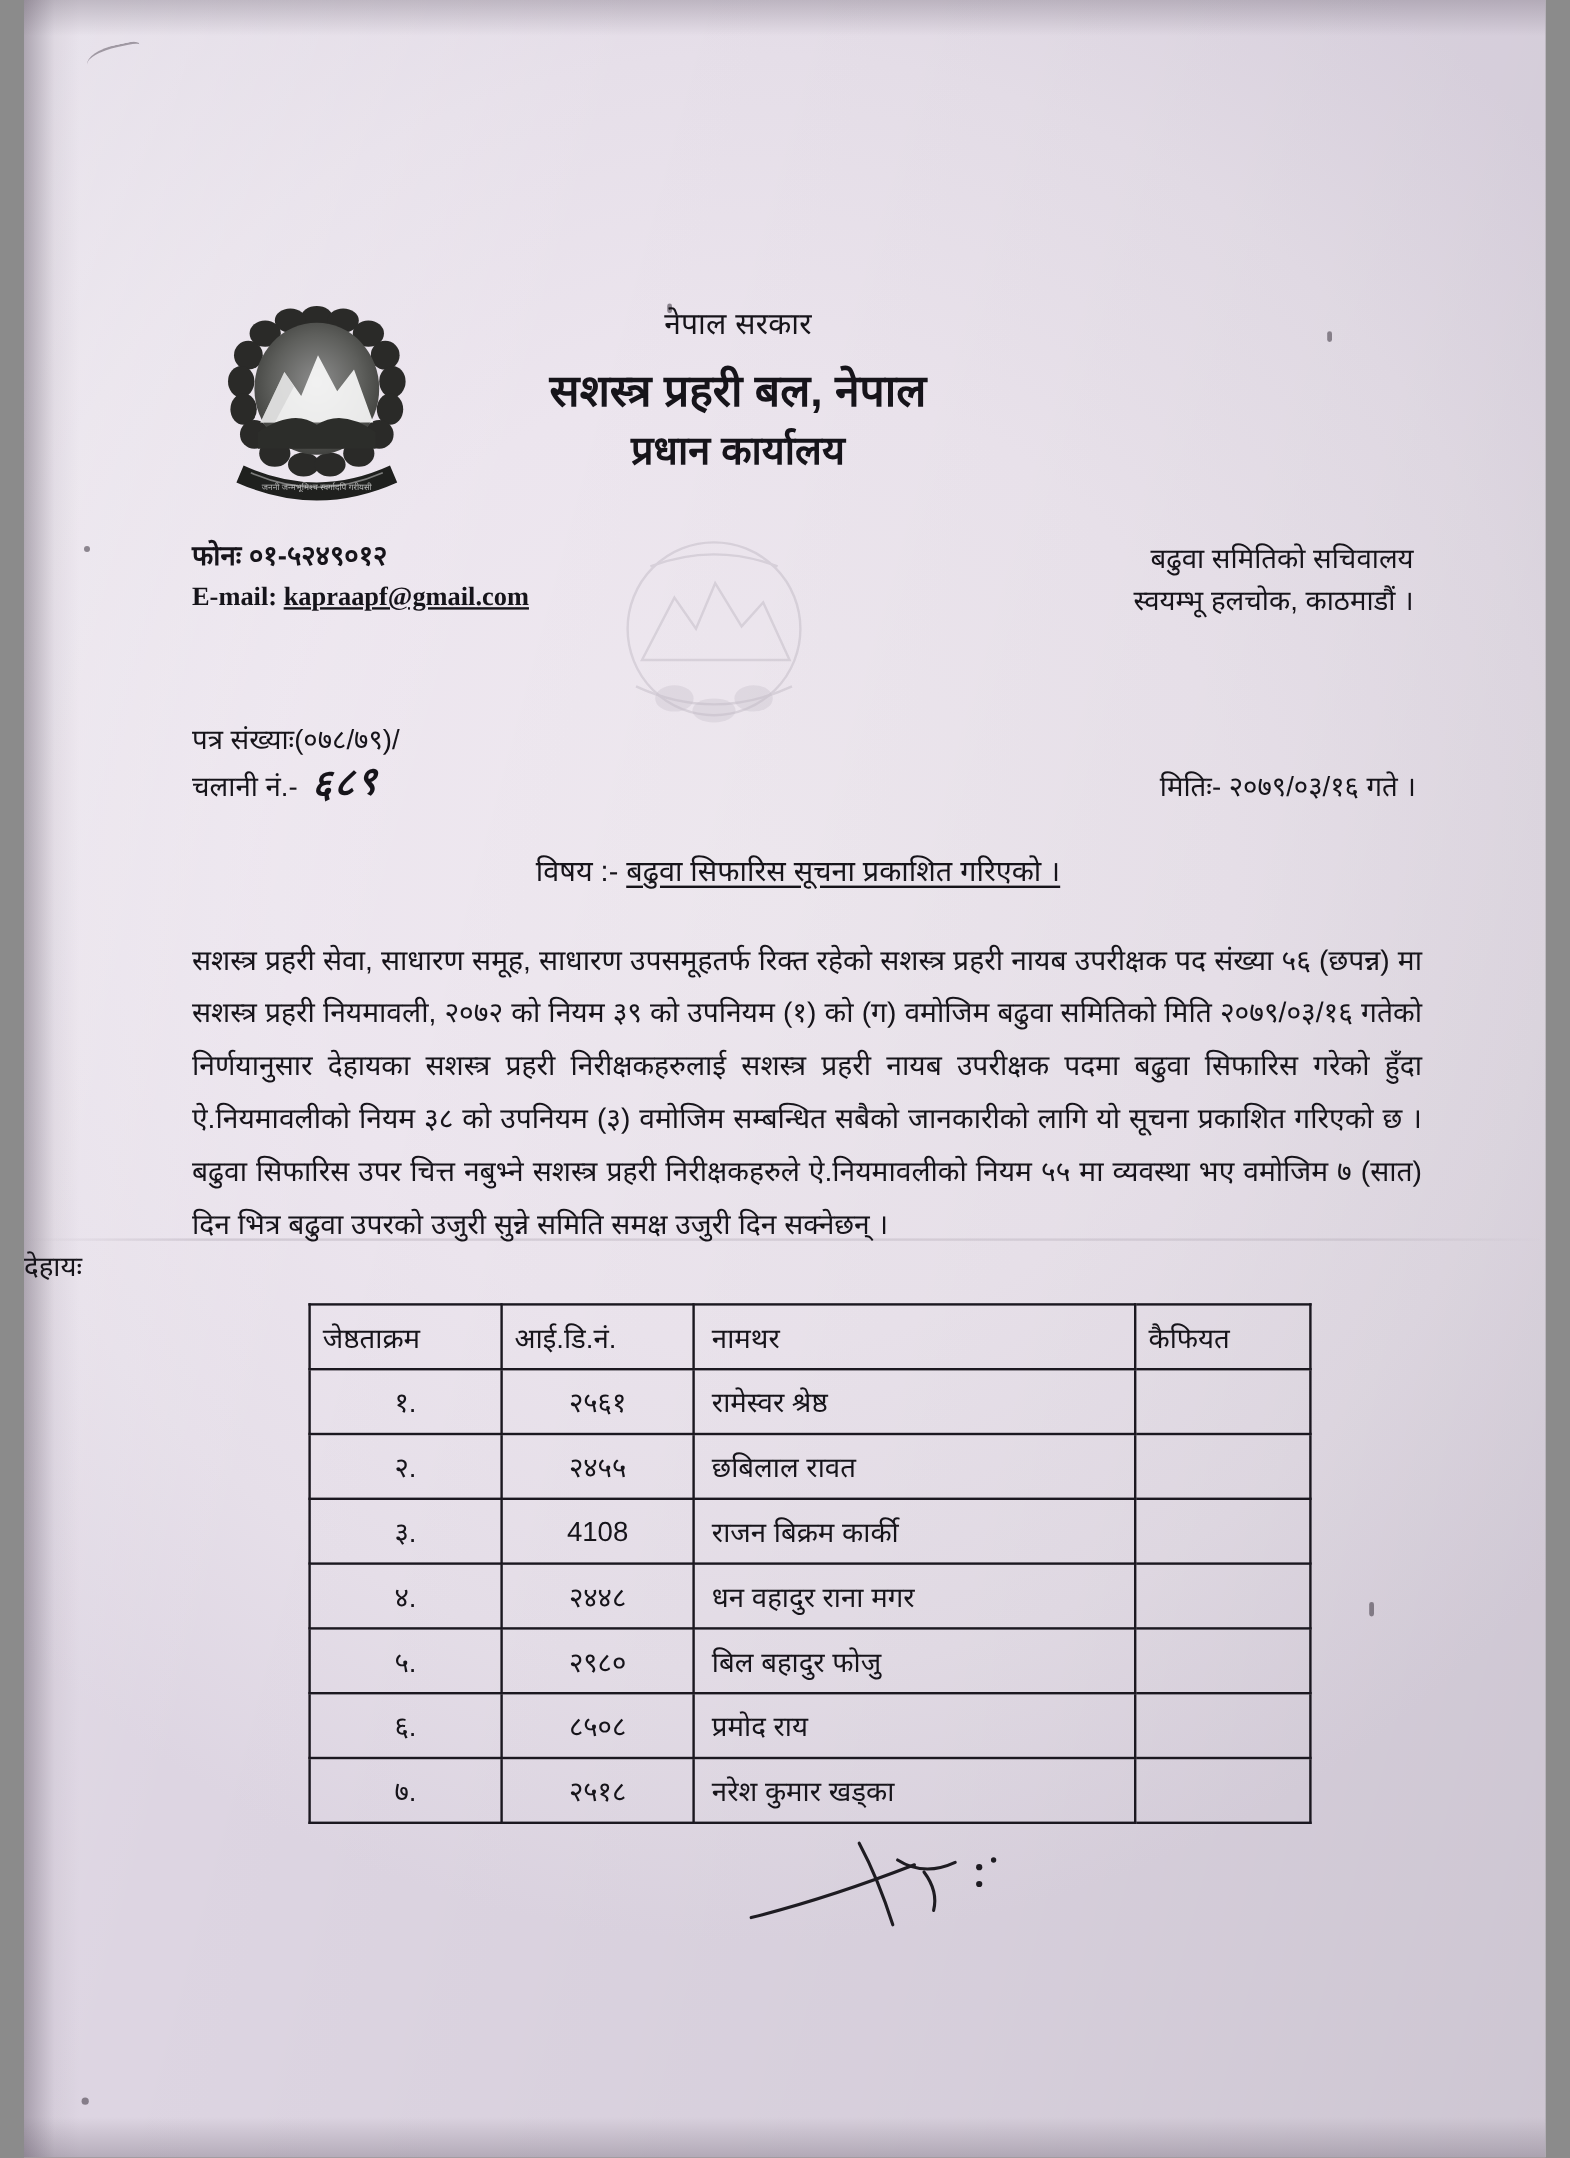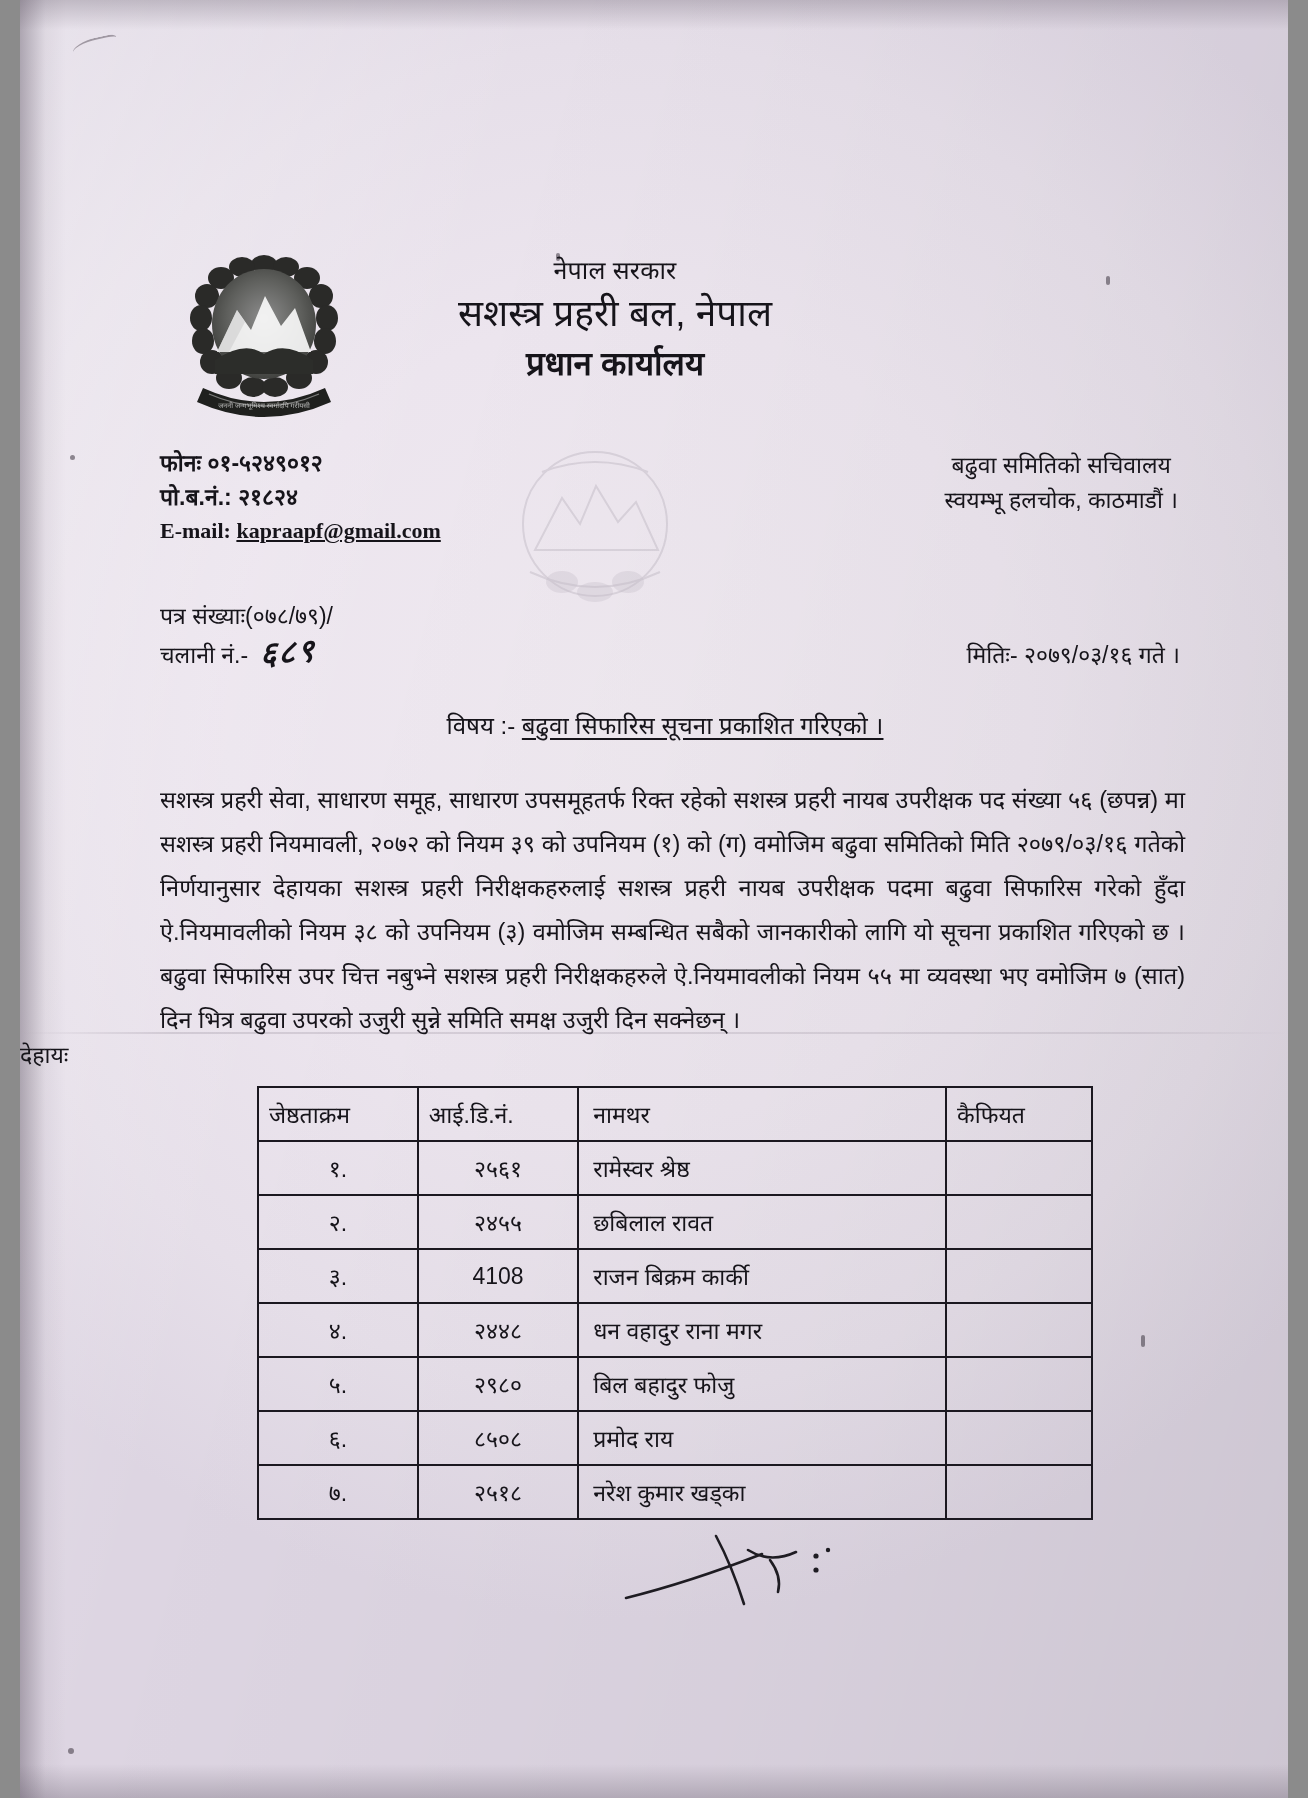--- a/index.html
+++ b/index.html
@@ -62,21 +62,21 @@
     width: 158px; height: 178px;
   }
   .header-titles {
     position: absolute; left: 380px; top: 252px; width: 430px;
     text-align: center;
   }
   .h-line1, .h-line2 {
     font-size: 25px; line-height: 36px; letter-spacing: 0.2px;
   }
   .h-line3 {
-    font-size: 37px; font-weight: 400; line-height: 52px; margin-top: 0;
+    font-size: 37px; font-weight: 700; line-height: 52px; margin-top: 12px;
   }
   .h-line4 {
     font-size: 33px; font-weight: 700; line-height: 48px;
   }
   .watermark {
     position: absolute; left: 470px; top: 432px;
     width: 210px; height: 190px;
     opacity: 0.30;
     pointer-events: none;
   }
@@ -88,21 +88,21 @@
   .contact-line {
     font-size: 23px; line-height: 34px; font-weight: 700; white-space: nowrap;
   }
   .contact-line.email {
     font-family: "Liberation Serif", "DejaVu Serif", serif;
     font-size: 22px; font-weight: 700;
   }
   .contact-line.email .addr { text-decoration: underline; }
 
   .address-block {
-    position: absolute; right: 110px; top: 448px; text-align: center;
+    position: absolute; right: 110px; top: 448px; text-align: right;
   }
   .address-line { font-size: 23px; line-height: 35px; white-space: nowrap; }
 
   
   .ref-block { position: absolute; left: 140px; top: 598px; }
   .ref-line { font-size: 23px; line-height: 36px; white-space: nowrap; }
   .chalani-hand {
     display: inline-block;
     font-family: "Liberation Serif", "DejaVu Serif", serif;
     font-style: italic; font-size: 32px; font-weight: 700;
@@ -242,24 +242,20 @@
     <div class="h-line1">नेपाल सरकार</div>
     <div class="h-line3">सशस्त्र प्रहरी बल, नेपाल</div>
     <div class="h-line4">प्रधान कार्यालय</div>
   </div>
 
   <div class="contact-block">
     <div class="contact-line">
       <span>फोनः</span>
       <span>०१-५२४९०१२</span>
     </div>
-    <div class="contact-line">
-      <span>पो.ब.नं.:</span>
-      <span>२१८२४</span>
-    </div>
     <div class="contact-line email">
       <span>E-mail:</span>
       <span class="addr">kapraapf@gmail.com</span>
     </div>
   </div>
 
   <div class="address-block">
     <div class="address-line">बढुवा समितिको सचिवालय</div>
     <div class="address-line">स्वयम्भू हलचोक, काठमाडौं ।</div>
   </div>

